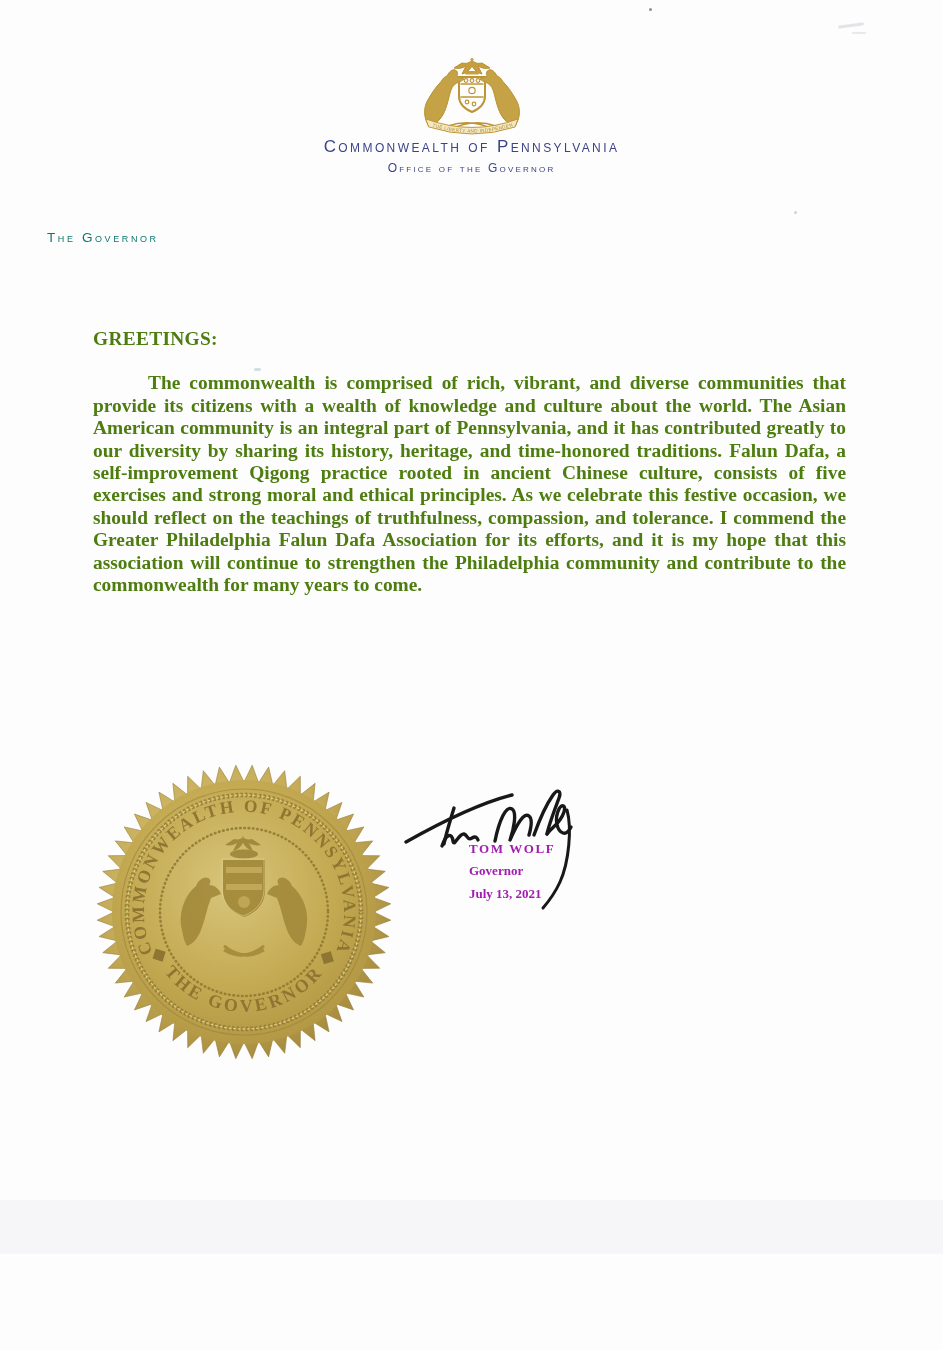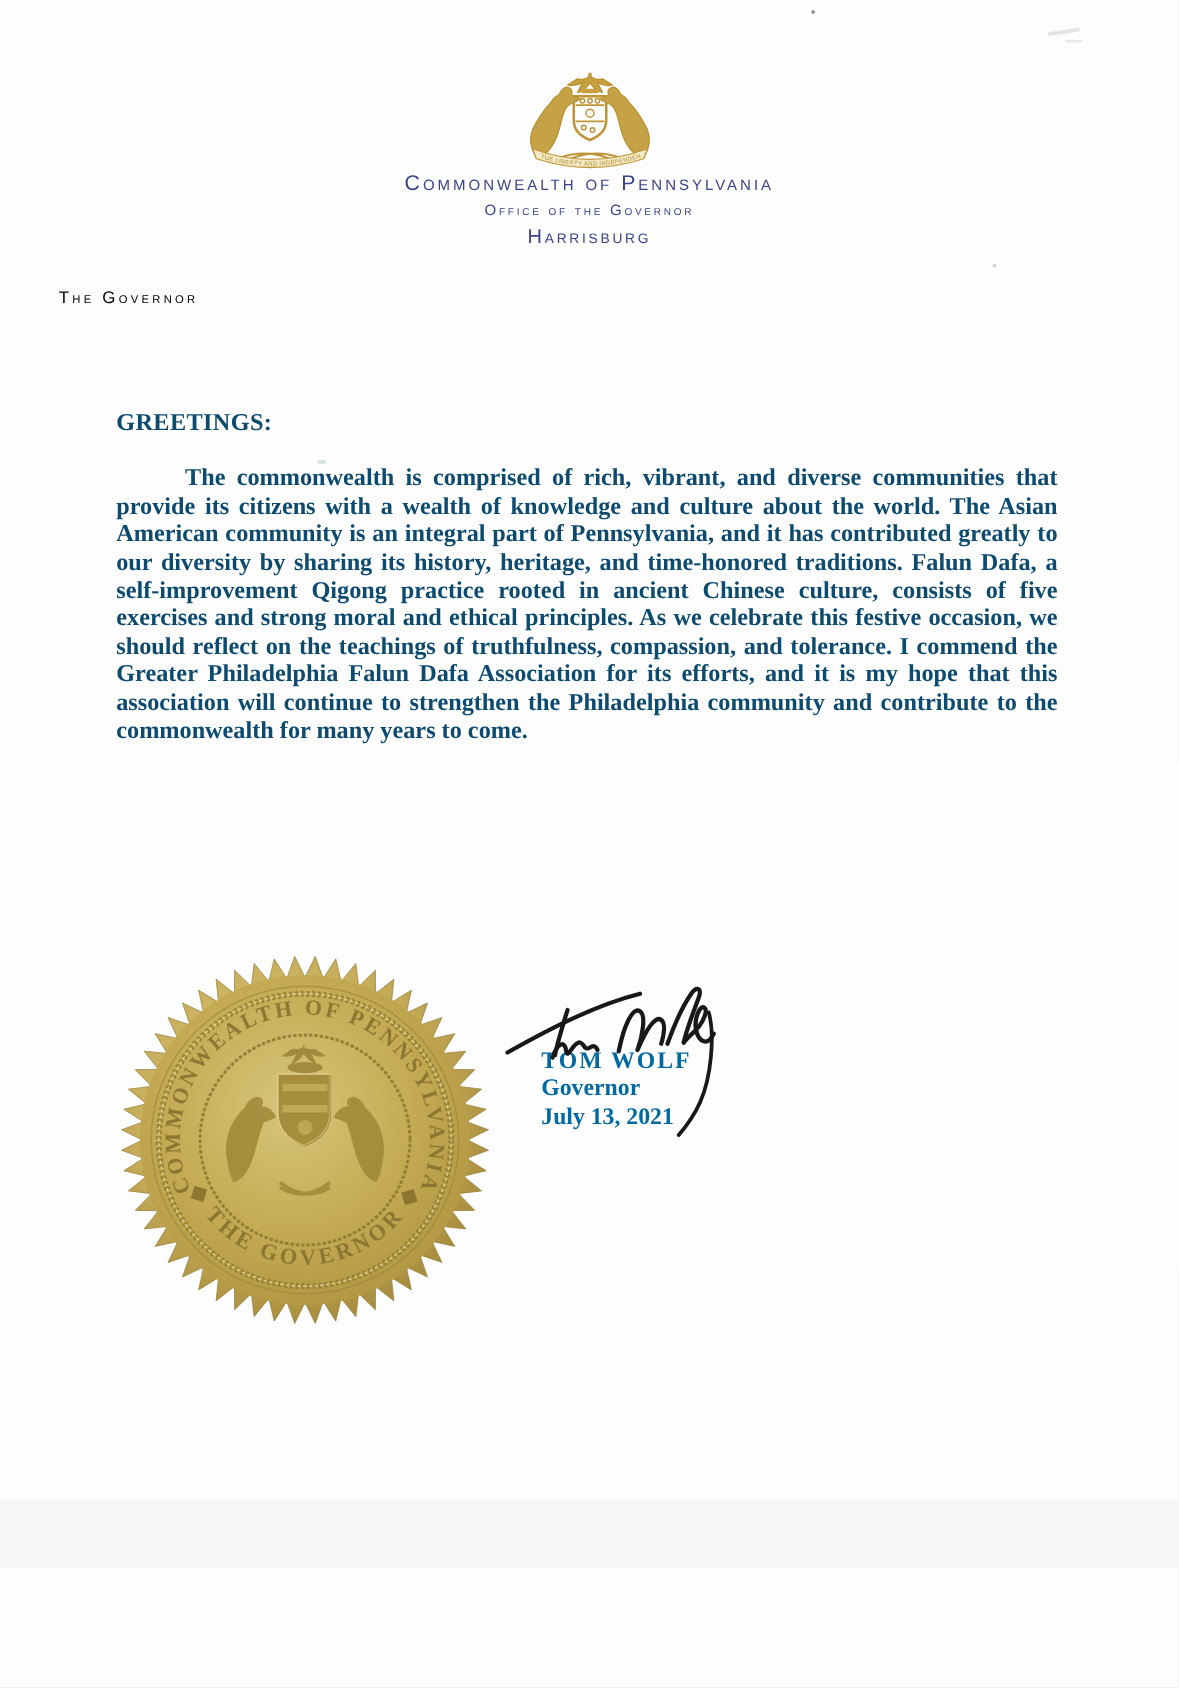--- a/index.html
+++ b/index.html
@@ -14,36 +14,36 @@
     position:absolute; left:0; top:136px; width:100%; text-align:center;
     color:#3b4487; font-family:"Liberation Sans", sans-serif;
     font-variant:small-caps;
   }
   .lh1{font-size:17px; letter-spacing:2.4px; line-height:22px;}
   .lh2{font-size:12px; letter-spacing:2.2px; line-height:21px;}
   .lh3{font-size:16px; letter-spacing:2.2px; line-height:21px;}
   .gov-label{
     position:absolute; left:47px; top:230px;
     font-family:"Liberation Sans", sans-serif; font-variant:small-caps;
-    font-size:13.5px; letter-spacing:2.6px; color:#000000;
+    font-size:13.5px; letter-spacing:2.6px; color:#0f766e;
   }
   
   .body-text{
     position:absolute; left:93px; top:328px; width:753px;
     font-weight:bold; font-size:19.4px; line-height:22.4px;
-    color:#0c4a6e; text-align:justify;
+    color:#4d7c0f; text-align:justify;
   }
   .salutation{margin:0 0 22px 0; text-align:left; letter-spacing:.3px;}
   .body-text p{margin:0 0 22px 0; text-indent:55px;}
   .body-text p.last{margin-bottom:0;}
   
   .sig-svg{position:absolute; left:398px; top:778px; width:200px; height:138px; z-index:3;}
   .sig-block{
-    position:absolute; left:433px; top:838px; z-index:2;
-    font-weight:bold; font-size:19px; line-height:22.3px; color:#0369a1;
+    position:absolute; left:469px; top:838px; z-index:2;
+    font-weight:bold; font-size:13px; line-height:22.3px; color:#a21caf;
   }
   .sig-name{letter-spacing:1.6px;}
   
   .seal-svg{position:absolute; left:94px; top:762px; width:300px; height:300px;}
   .seal-text{font-family:"Liberation Serif", serif; font-weight:bold; fill:#8a7230; opacity:.92;}
   
   .speck{position:absolute; border-radius:50%;}
   .sp1{left:649px; top:8px;  width:3px; height:3px; background:#8f8f92;}
   .sp2{left:838px; top:24px; width:26px; height:3px; border-radius:2px; background:#dddde2; transform:rotate(-8deg); opacity:.8;}
   .sp3{left:852px; top:32px; width:14px; height:2px; border-radius:2px; background:#e3e3e8; opacity:.8;}
@@ -82,21 +82,20 @@
       <path id="crestMotto" d="M19,70 q41,13 82,0" stroke="none"></path>
       <text font-family="Liberation Sans, sans-serif" font-size="4.6" fill="#b08c30" letter-spacing="0.4" stroke="none">
         <textPath href="#crestMotto" startOffset="50%" text-anchor="middle">VIRTUE LIBERTY AND INDEPENDENCE</textPath>
       </text>
     </g>
   </svg>
 
   <div class="letterhead">
     <div class="lh1">Commonwealth of Pennsylvania</div>
     <div class="lh2">Office of the Governor</div>
-    <div class="lh3">Harrisburg</div>
   </div>
 
   <div class="gov-label">The Governor</div>
 
   <div class="body-text">
     <div class="salutation">GREETINGS:</div>
     <p>The commonwealth is comprised of rich, vibrant, and diverse communities that provide its citizens with a wealth of knowledge and culture about the world. The Asian American community is an integral part of Pennsylvania, and it has contributed greatly to our diversity by sharing its history, heritage, and time-honored traditions. Falun Dafa, a self-improvement Qigong practice rooted in ancient Chinese culture, consists of five exercises and strong moral and ethical principles. As we celebrate this festive occasion, we should reflect on the teachings of truthfulness, compassion, and tolerance. I commend the Greater Philadelphia Falun Dafa Association for its efforts, and it is my hope that this association will continue to strengthen the Philadelphia community and contribute to the commonwealth for many years to come.</p>
   </div>
 
   <svg class="sig-svg" viewBox="0 0 200 138">

